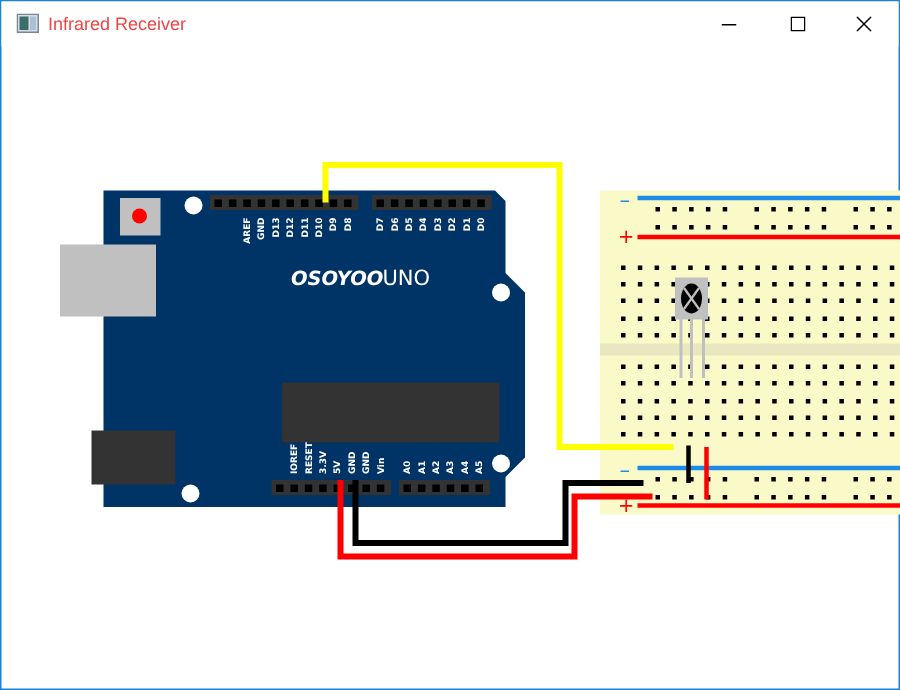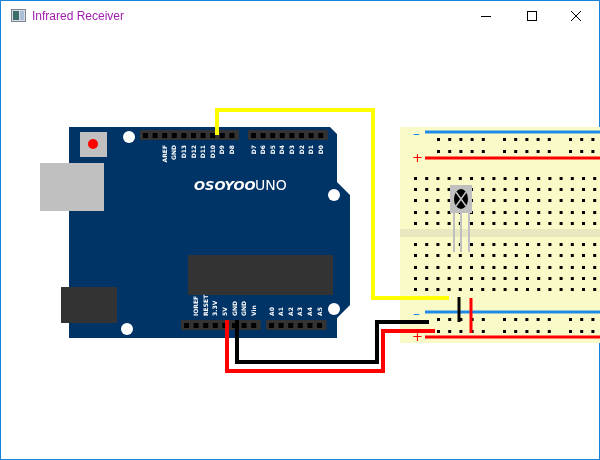--- a/index.html
+++ b/index.html
@@ -1,20 +1,20 @@
 <!DOCTYPE html>
 <html><head>
 <meta charset="utf-8">
 <style>
   html, body { margin: 0; padding: 0; }
   body { width: 600px; height: 460px; overflow: hidden; background: #ffffff; font-family: "Liberation Sans", sans-serif; }
   .window { position: absolute; left: 0; top: 0; width: 598px; height: 458px; border: 1px solid #1883d7; background: #fff; }
   .titlebar { position: absolute; left: 0; top: 0; width: 598px; height: 30px; background: #fff; }
   .app-icon { position: absolute; left: 10px; top: 8px; width: 15px; height: 13px; }
-  .title { position: absolute; left: 31px; top: 8px; font-size: 12px; color: #a21caf; }
+  .title { position: absolute; left: 31px; top: 8px; font-size: 12px; color: #ef4444; }
   .ctrl { position: absolute; top: 0; width: 46px; height: 30px; display: flex; align-items: center; justify-content: center; cursor: pointer; }
   .ctrl svg { display: block; }
   .min { left: 462px; }
   .max { left: 508px; }
   .close { left: 552px; }
   svg.scene { position: absolute; left: 0; top: 0; }
   .pinlbl { font-family: "DejaVu Sans", sans-serif; font-size: 6px; font-weight: bold; fill: #fff; }
   .brand { font-family: "DejaVu Sans", sans-serif; font-size: 13px; font-weight: bold; font-style: italic; fill: #fff; }
   .model { font-family: "DejaVu Sans", sans-serif; font-size: 14px; fill: #fff; }
 </style>

